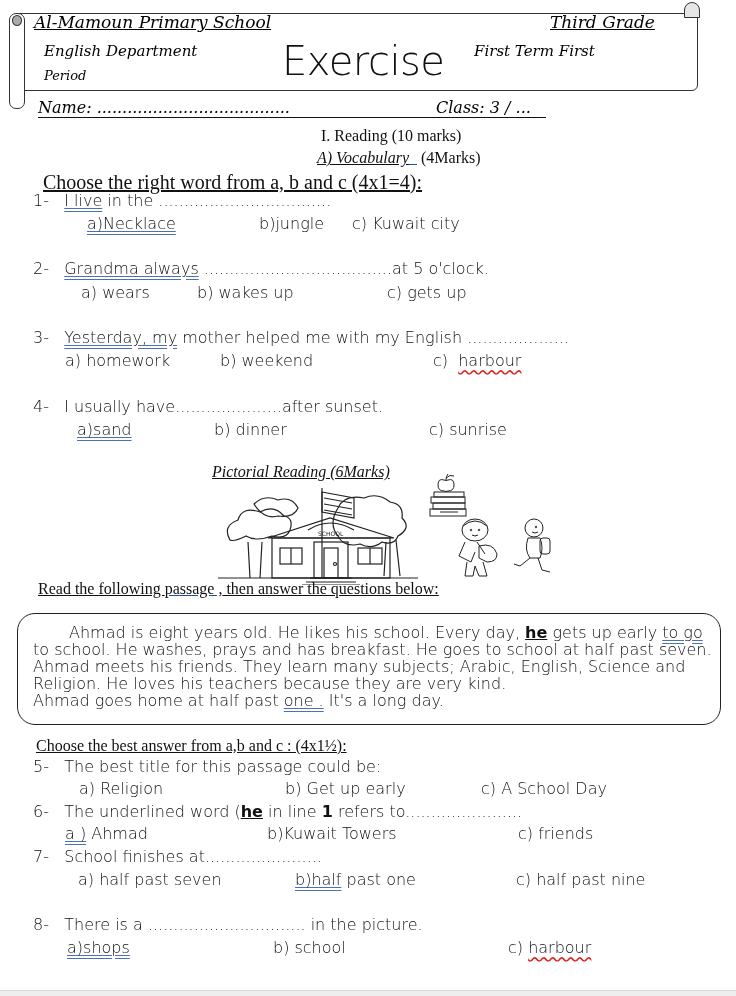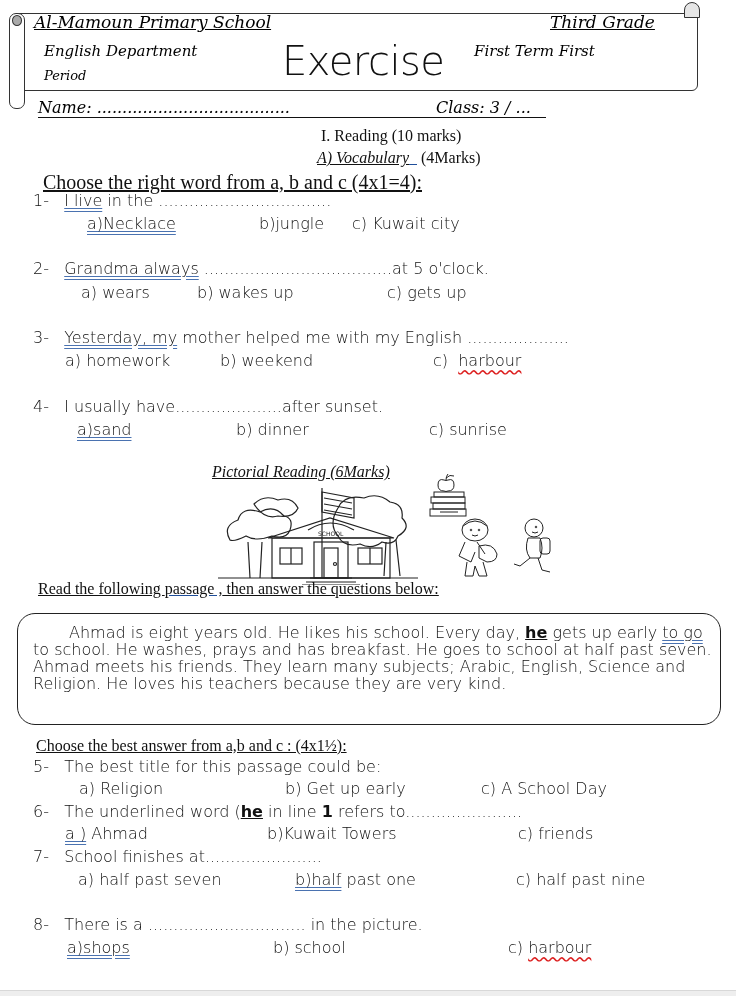--- a/index.html
+++ b/index.html
@@ -75,21 +75,21 @@
 <div class="abs sans opt" style="left:65px;top:351px;">a) homework</div>
 <div class="abs sans opt" style="left:220px;top:351px;">b) weekend</div>
 <div class="abs sans opt" style="left:433px;top:351px;">
   <span>c)</span>&nbsp;&nbsp;<span class="ul-red">harbour</span>
 </div>
 
 <div class="abs sans q" style="left:33px;top:397px;">
   <span>4-</span>&nbsp;&nbsp;&nbsp;<span>I usually have.....................after sunset.</span>
 </div>
 <div class="abs sans opt ul-blue" style="left:77px;top:420px;">a)sand</div>
-<div class="abs sans opt" style="left:236px;top:420px;">b) dinner</div>
+<div class="abs sans opt" style="left:214px;top:420px;">b) dinner</div>
 <div class="abs sans opt" style="left:429px;top:420px;">c) sunrise</div>
 
 <div class="abs serif ul" style="left:212px;top:463px;font-size:16px;font-style:italic;">Pictorial Reading (6Marks)</div>
 
 <svg class="abs" style="left:218px;top:480px;" width="200" height="105" viewBox="0 0 200 105">
   <g fill="none" stroke="#222" stroke-width="1.2">
 
     <path d="M12 60 q-8 -14 8 -20 q4 -14 22 -8 q14 -8 24 4 q10 2 6 14 q-4 10 -18 6 q-16 6 -26 0 q-12 6 -16 4 z"></path>
     <path d="M30 62 l2 36 M44 62 l-2 36"></path>
     <path d="M120 28 q6 -14 26 -10 q14 -6 26 4 q14 2 12 16 q10 10 -4 18 q-4 10 -16 6 q-10 8 -22 2 q-16 4 -22 -8 q-10 -12 0 -28 z"></path>
@@ -153,20 +153,21 @@
   </g>
 </svg>
 
 <div class="abs serif" style="left:38px;top:580px;font-size:16px;">
   <span class="ul">Read the following </span><span class="ul" style="text-decoration-color:#1f4e9a;">passage ,</span><span class="ul"> then  answer the questions below:</span>
 </div>
 
 <div class="passage-box"></div>
 <div class="passage">
   <p><span style="display:inline-block;width:36px;"></span><span>Ahmad is eight years old. He likes his school. Every day, </span><span class="bold ul" style="font-weight:bold;">he</span><span> gets up early </span><span class="ul-blue">to go</span><span> to school. He washes, prays and has breakfast. He goes to school at half past seven. Ahmad meets his friends. They learn many subjects; Arabic, English, Science and Religion. He loves his teachers because they are very kind.</span></p>
+  <p><span> Ahmad goes home at half past </span><span class="ul-blue">one .</span><span> It's a long day.</span></p>
 </div>
 
 <div class="abs serif ul" style="left:36px;top:737px;font-size:16px;">Choose the best answer from a,b and c : (4x1½):</div>
 
 <div class="abs sans q" style="left:33px;top:757px;">
   <span>5-</span>&nbsp;&nbsp;&nbsp;<span>The best title for this passage could be:</span>
 </div>
 <div class="abs sans opt" style="left:79px;top:779px;">a) Religion</div>
 <div class="abs sans opt" style="left:285px;top:779px;">b) Get up early</div>
 <div class="abs sans opt" style="left:481px;top:779px;">c) A School Day</div>

